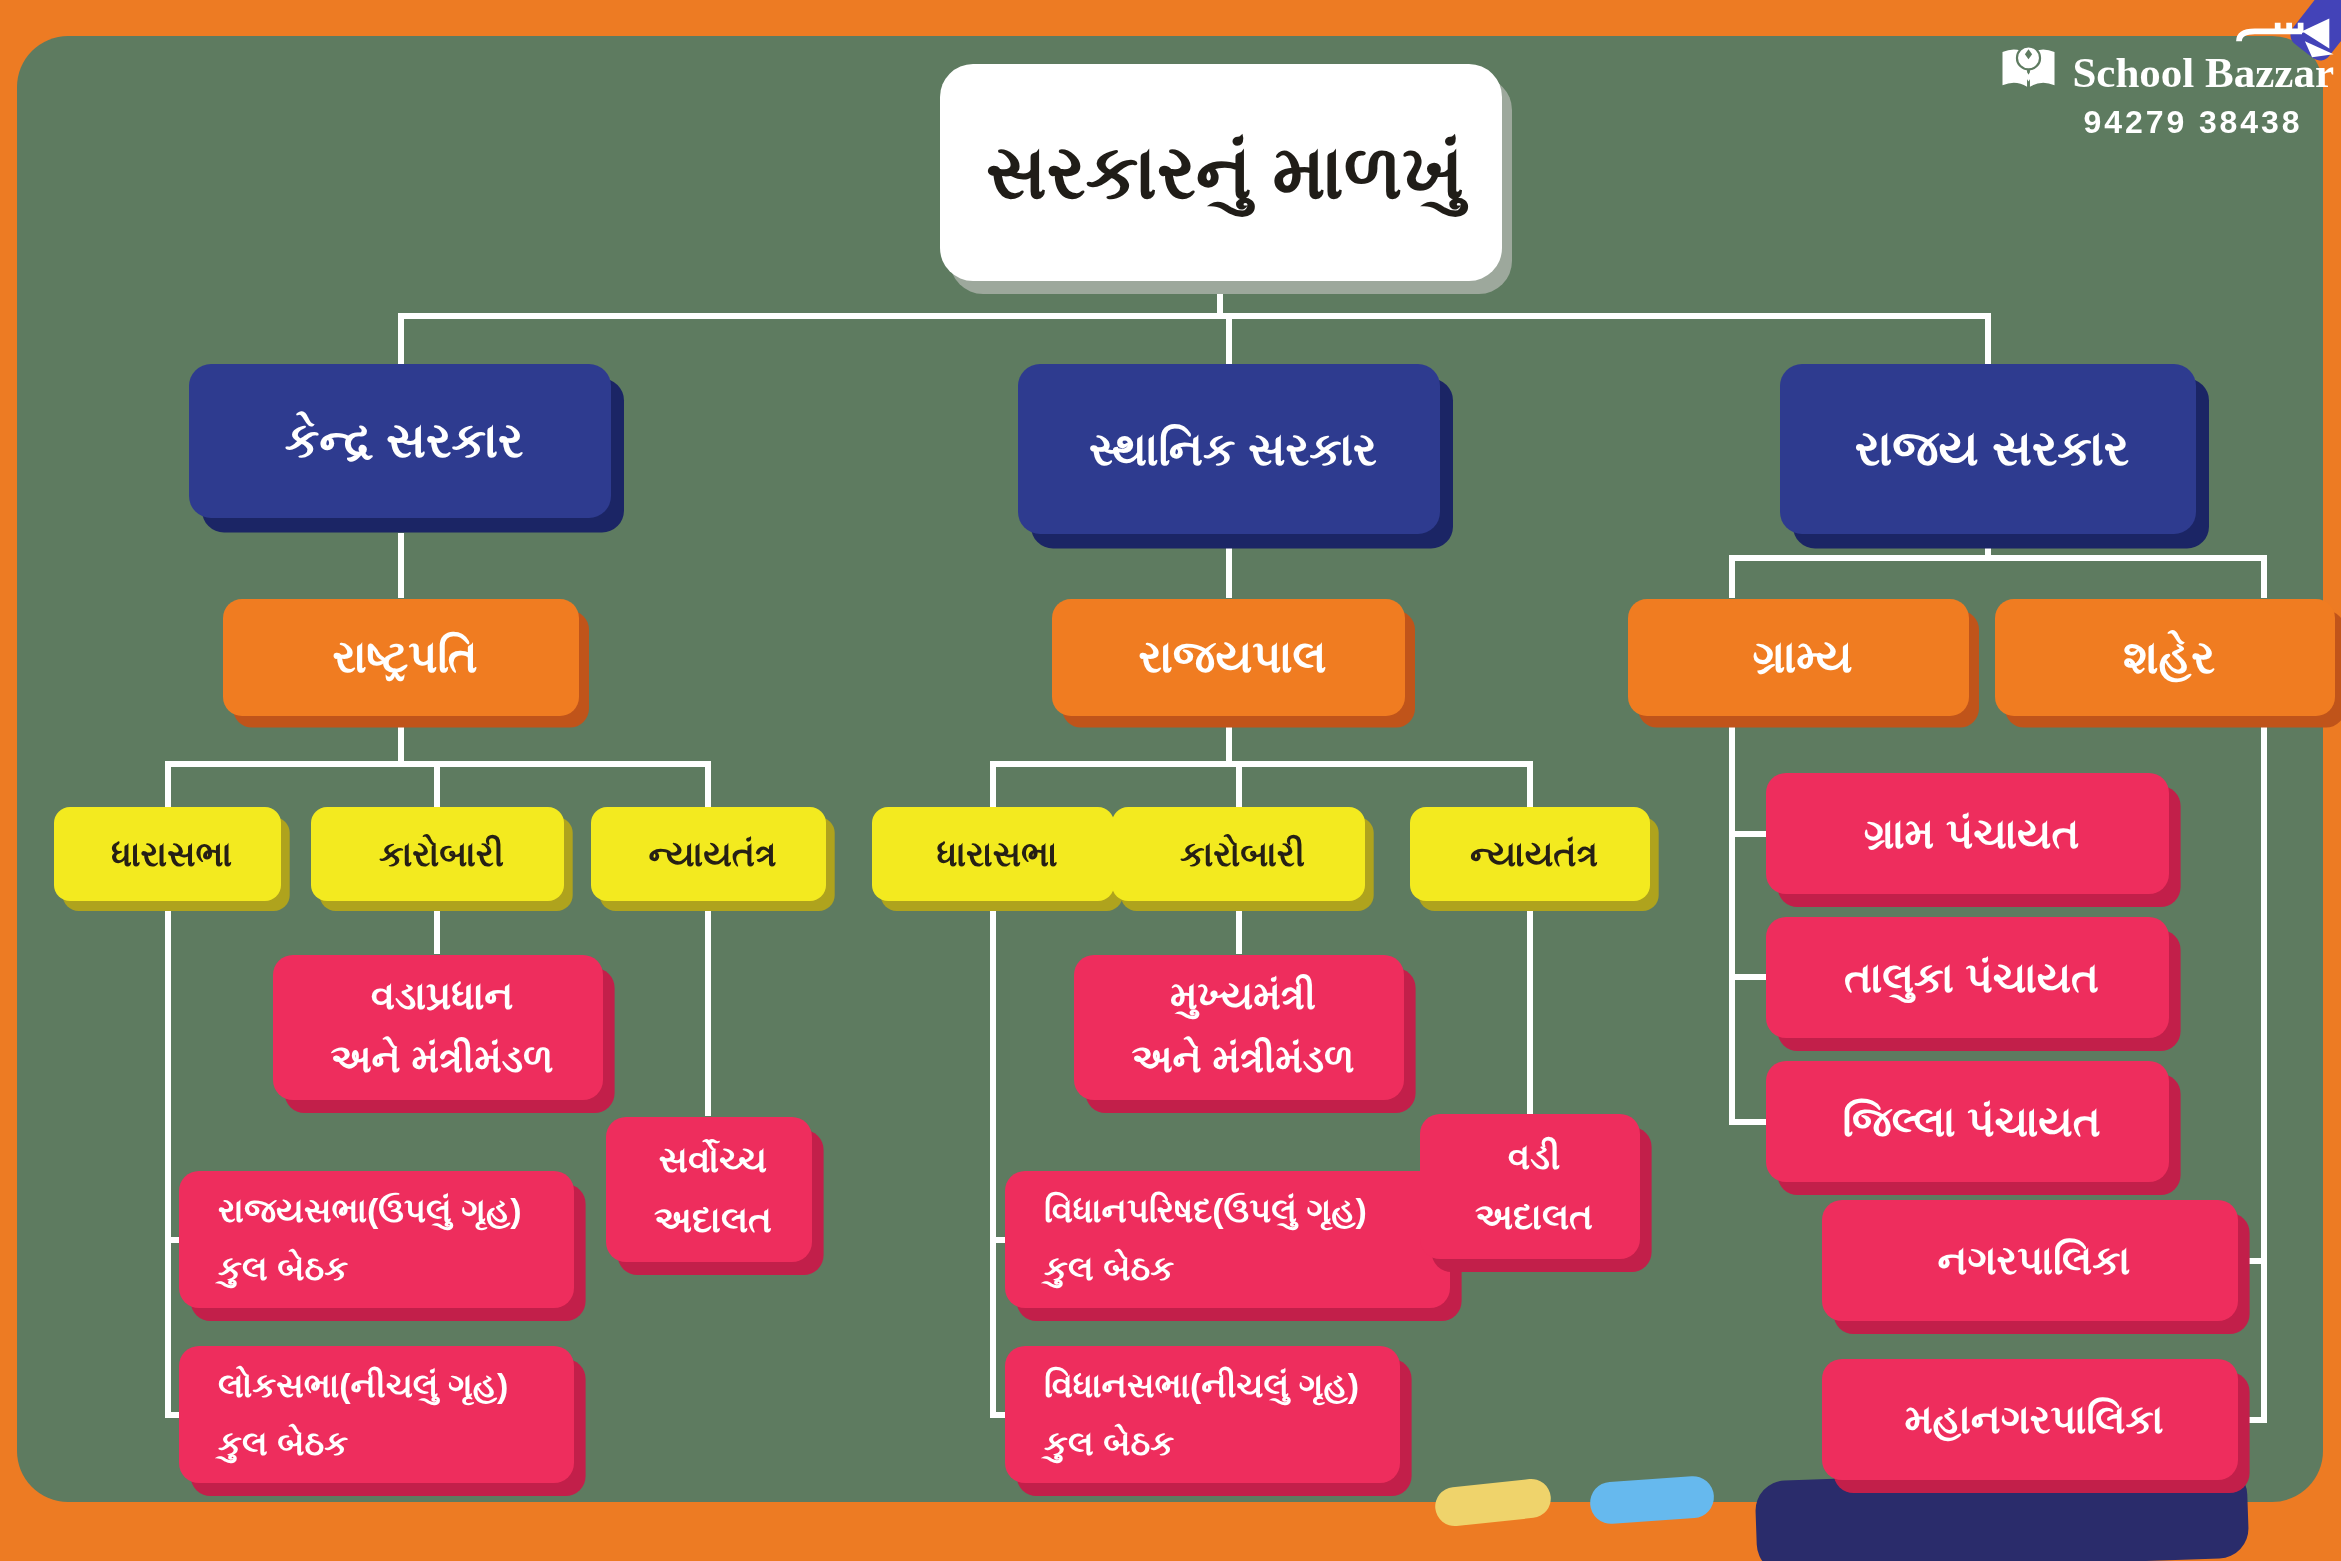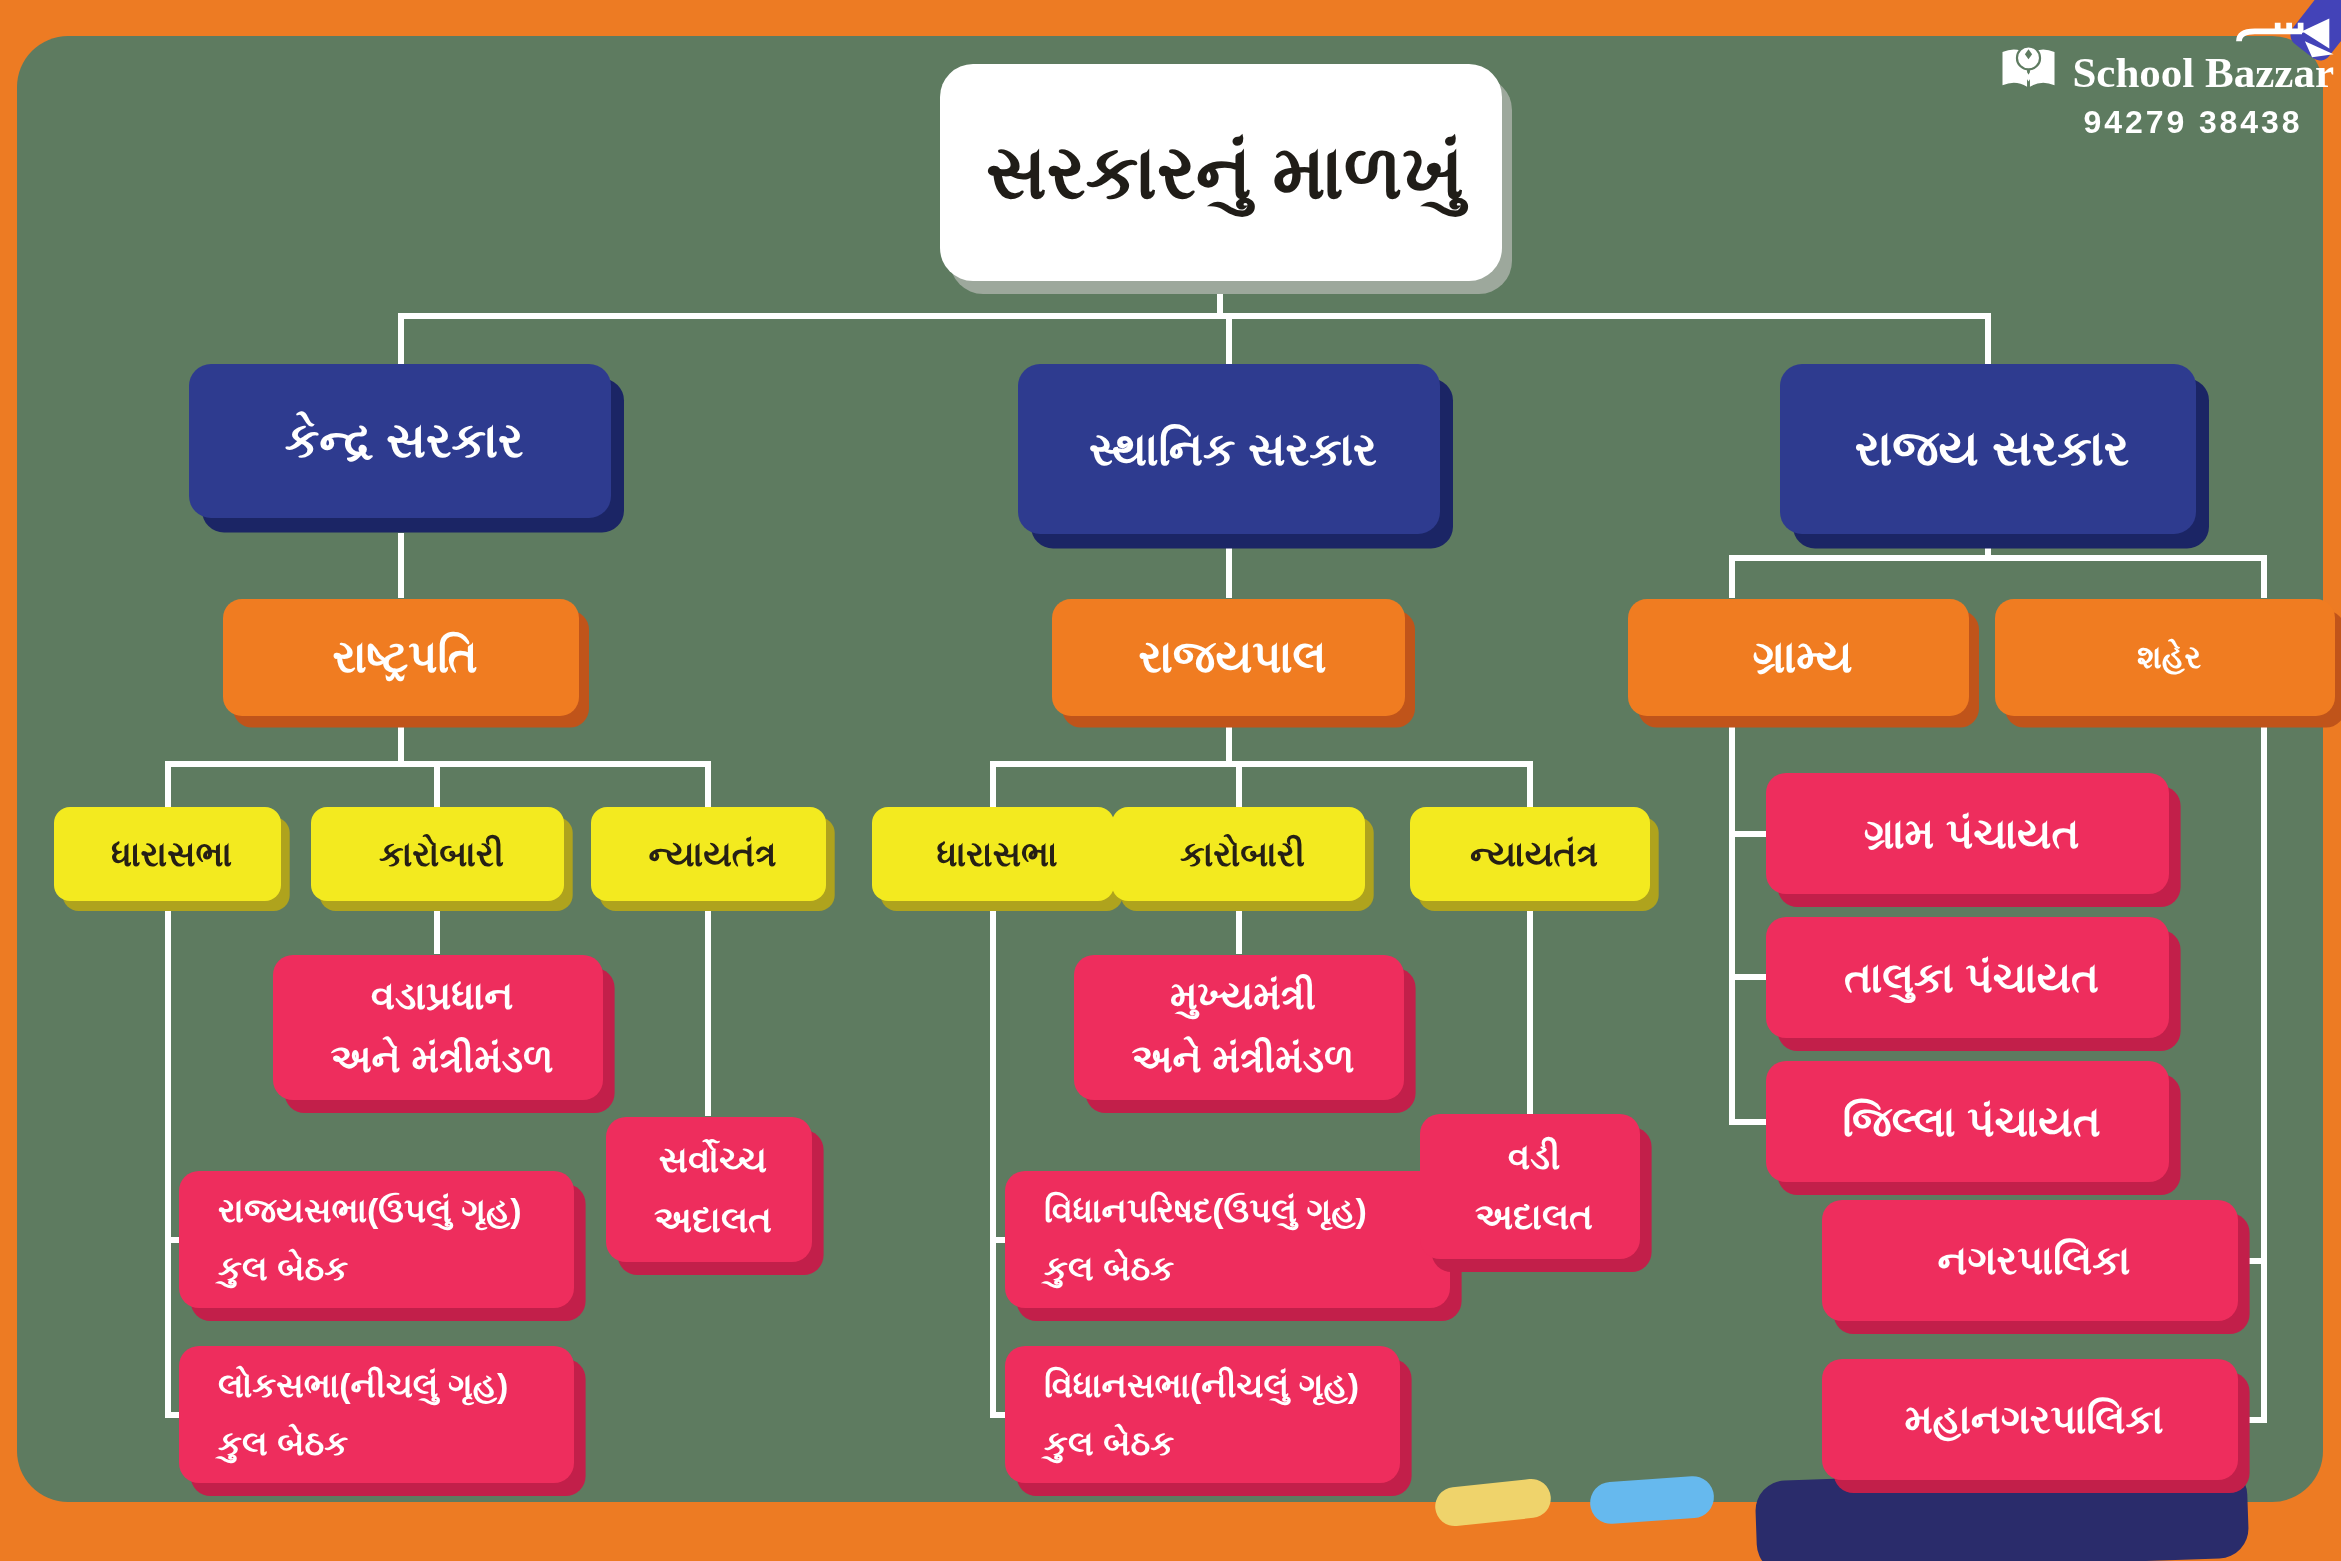--- a/index.html
+++ b/index.html
@@ -97,21 +97,21 @@
 <div class="line" style="left:398px;top:533px;width:5.8px;height:65px;"></div>
 <div class="line" style="left:1226px;top:533px;width:5.8px;height:65px;"></div>
 <div class="line" style="left:1985px;top:533px;width:5.8px;height:24.6px;"></div>
 <div class="line" style="left:1729px;top:555px;width:538px;height:5.8px;"></div>
 <div class="line" style="left:1729px;top:555px;width:5.8px;height:43px;"></div>
 <div class="line" style="left:2261px;top:555px;width:5.8px;height:43px;"></div>
 
 <div class="box lvl2 z2" style="left:223px;top:599px;width:356px;height:117px;font-size:45px;">રાષ્ટ્રપતિ</div>
 <div class="box lvl2 z2" style="left:1052px;top:599px;width:353px;height:117px;font-size:45px;">રાજયપાલ</div>
 <div class="box lvl2 z2" style="left:1628px;top:599px;width:341px;height:117px;font-size:45px;">ગ્રામ્ય</div>
-<div class="box lvl2 z2" style="left:1995px;top:599px;width:340px;height:117px;font-size:32px;">શહેર</div>
+<div class="box lvl2 z2" style="left:1995px;top:599px;width:340px;height:117px;font-size:46px;">શહેર</div>
 
 <div class="line" style="left:398px;top:716px;width:5.8px;height:48px;"></div>
 <div class="line" style="left:165px;top:761px;width:546px;height:5.8px;"></div>
 <div class="line" style="left:165px;top:761px;width:5.8px;height:46px;"></div>
 <div class="line" style="left:434px;top:761px;width:5.8px;height:46px;"></div>
 <div class="line" style="left:705px;top:761px;width:5.8px;height:46px;"></div>
 
 <div class="line" style="left:1226px;top:716px;width:5.8px;height:48px;"></div>
 <div class="line" style="left:990px;top:761px;width:543px;height:5.8px;"></div>
 <div class="line" style="left:990px;top:761px;width:5.8px;height:46px;"></div>

